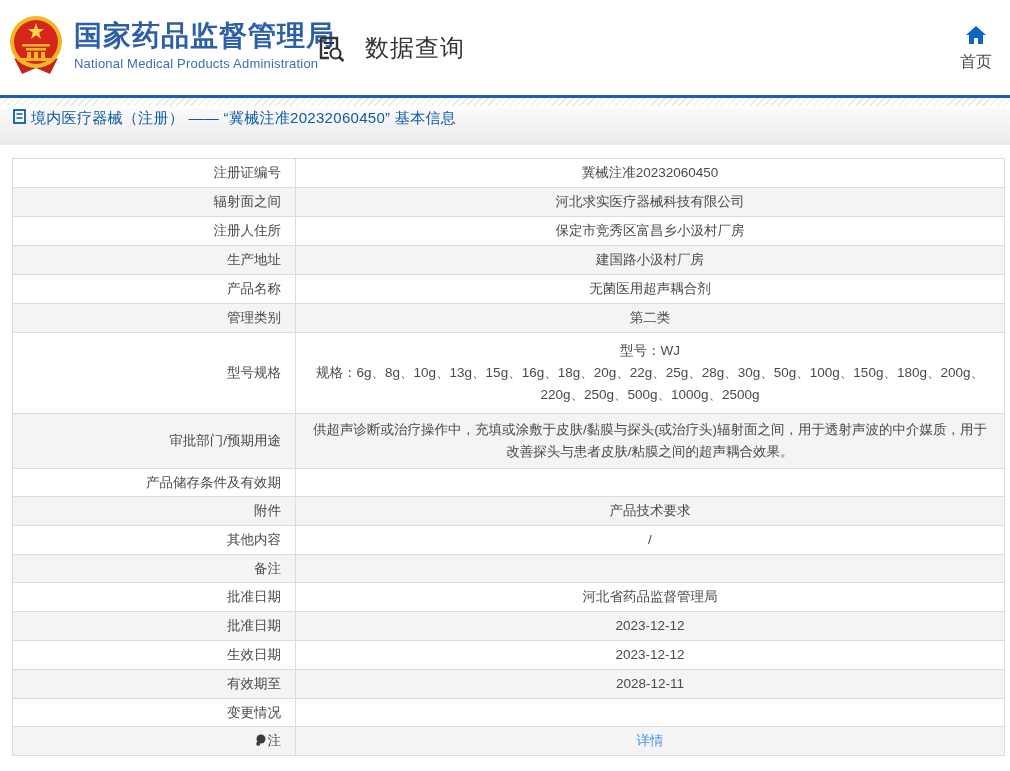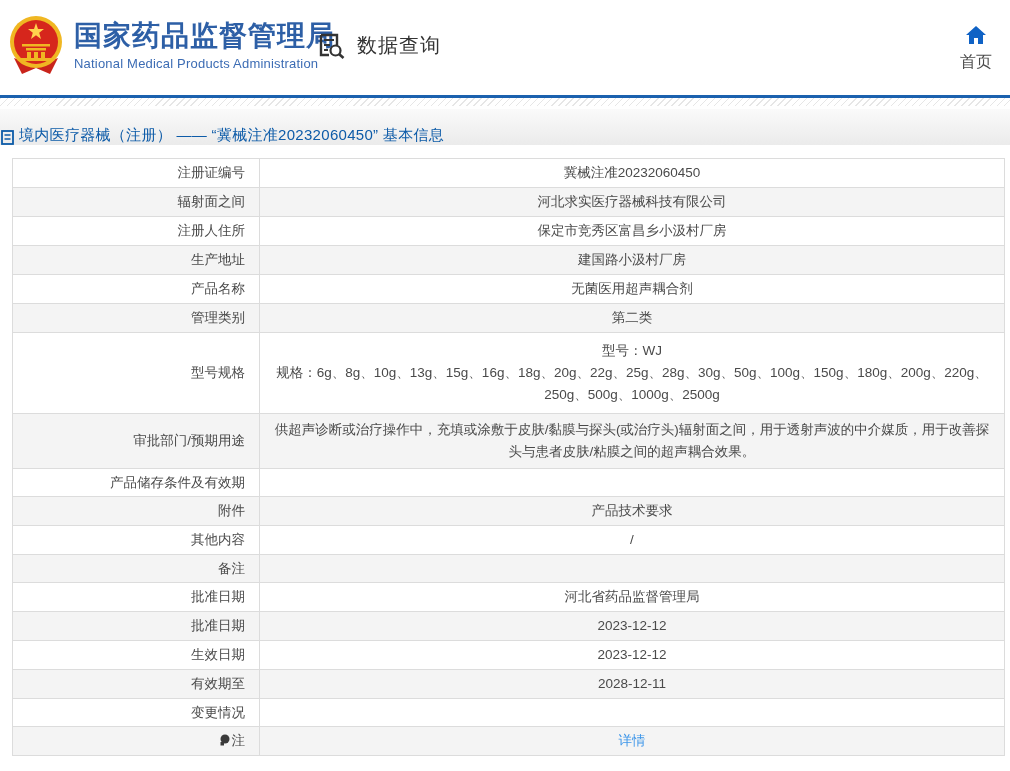--- a/index.html
+++ b/index.html
@@ -7,45 +7,45 @@
     font-family:"Liberation Sans","DejaVu Sans",sans-serif; }
 
   
   .header { position:relative; height:95px; background:#fff; }
   .emblem { position:absolute; left:8px; top:14px; width:56px; height:66px; }
   .title-block { position:absolute; left:74px; top:20px; }
   .org-cn { font-size:28px; font-weight:bold; color:#2d5fa6; letter-spacing:1px; line-height:32px; }
   .org-en { font-size:13px; color:#3c6cb4; margin-top:4px; letter-spacing:.2px; }
   .query-block { position:absolute; left:318px; top:32px; display:flex; align-items:center; }
   .query-icon { width:27px; height:27px; }
-  .query-label { font-size:20px; color:#333; margin-left:12px; letter-spacing:1px; }
+  .query-label { font-size:24px; color:#333; margin-left:20px; letter-spacing:1px; }
   .top-nav { position:absolute; right:18px; top:24px; display:flex; gap:42px; }
   .nav-item { display:flex; flex-direction:column; align-items:center; cursor:pointer; }
   .nav-item svg { width:22px; height:22px; }
   .nav-label { margin-top:6px; font-size:16px; color:#4a4a4a; }
 
   .blue-line { height:3px; background:#1b61ae; }
   .hatch-band { height:8px;
     background:repeating-linear-gradient(135deg,#e6e6e6 0 1px,#ffffff 1px 5px); }
   .gap-white { height:3px; background:#fff; }
 
   
   .breadcrumb-band { height:36px; background:linear-gradient(#fafafa,#ebebeb);
-    display:flex; align-items:flex-end; padding-left:1px; }
+    display:flex; align-items:flex-start; padding-left:13px; }
   .crumb-icon { width:13px; height:15px; flex:0 0 auto; }
   .crumb-text { font-size:15px; color:#0d5ba8; margin-left:5px; letter-spacing:.3px; }
 
   
   .info-table { border-collapse:collapse; width:993px; margin:13px 0 0 12px;
     table-layout:fixed; }
   .info-table td { border:1px solid #dcdcdc; font-size:13.5px; color:#4a4a4a;
     vertical-align:middle; }
   .info-table tr { background:#fff; }
   .info-table tr:nth-child(even) { background:#f4f4f4; }
-  td.lbl { width:247px; text-align:right; padding:0 14px 0 4px; height:28px; }
+  td.lbl { width:283px; text-align:right; padding:0 14px 0 4px; height:28px; }
   td.val { text-align:center; padding:4px 12px; line-height:20px; }
   tr.r-lg td { height:67px; }
   tr.r-lg td.val { line-height:22px; padding:7px 12px; }
   tr.r-md td { height:48px; }
   tr.r-md td.val { line-height:22px; padding:5px 12px; }
   .detail-link { color:#3e96e9; text-decoration:none; cursor:pointer; }
   .note-glyph { display:inline-block; vertical-align:-1px; margin-right:2px; }
 </style>
 </head>
 <body>

